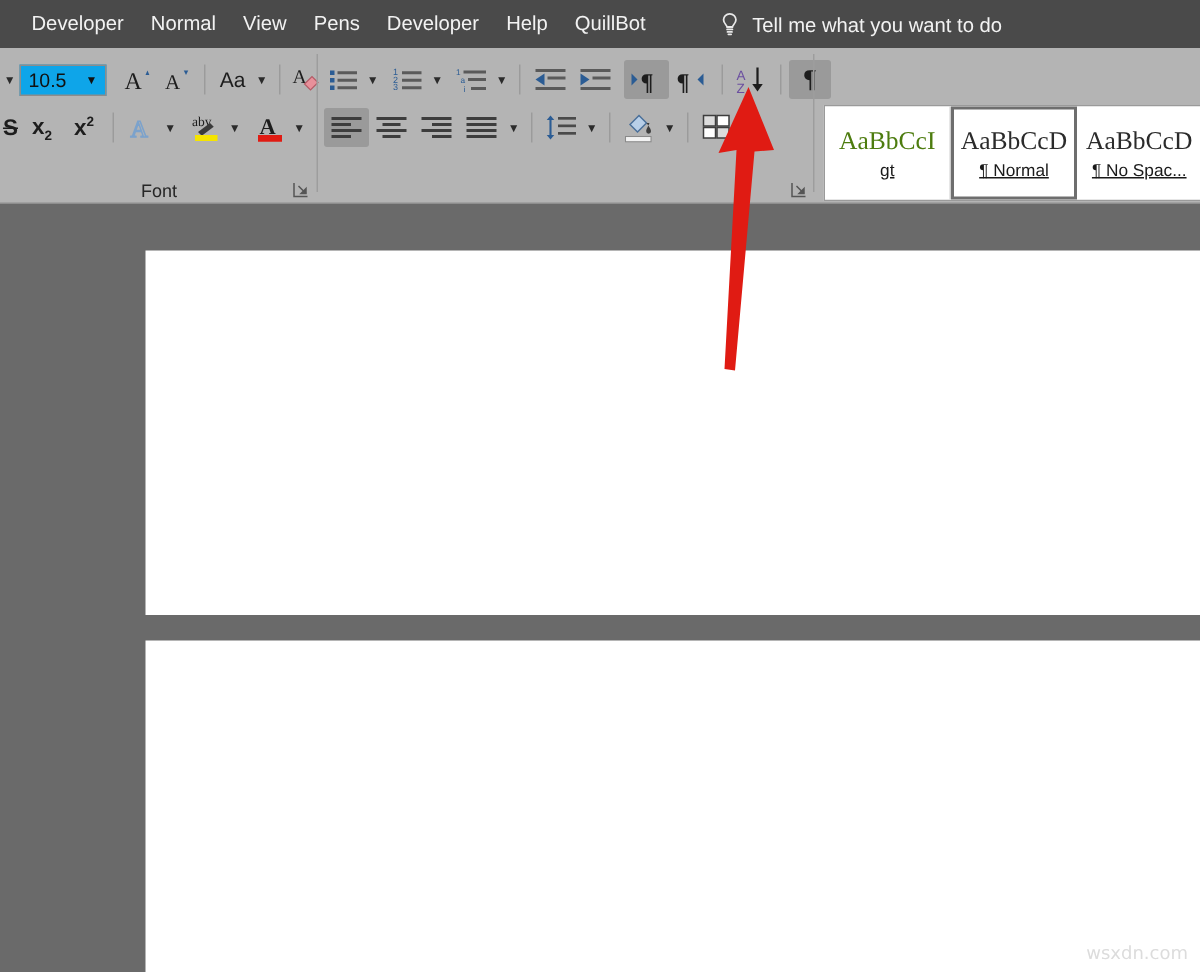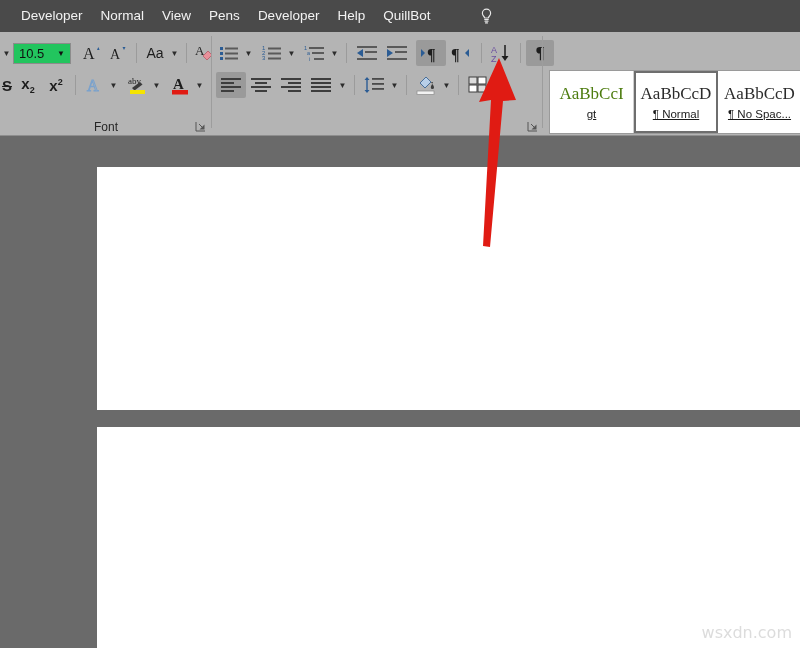--- a/index.html
+++ b/index.html
@@ -55,21 +55,21 @@
   }
   .btn.on { background: #9a9a9a; }
   .chev {
     width: 13px; height: 26px; display: flex;
     align-items: center; justify-content: center;
     font-size: 8px; color: #2b2b2b; cursor: default;
   }
   .sep { width: 1px; height: 20px; background: #9b9b9b; margin: 0 5px; }
 
   .sizebox {
-    width: 58px; height: 21px; background: #22c55e;
+    width: 58px; height: 21px; background: #0ea5e9;
     border: 1px solid #8c8c8c;
     display: flex; align-items: center; justify-content: space-between;
     padding: 0 5px; font-size: 13px; color: #111; cursor: default;
   }
   .gsub { font-size: 15px; font-weight: 700; }
   .gsub sub, .gsub sup { font-size: 9px; font-weight: 600; }
   .gAa { font-size: 14px; }
 
   
   .gallery {
@@ -98,21 +98,21 @@
     position: absolute; left: 97px; width: 703px; background: #ffffff;
   }
   .page1 { top: 31px; height: 243px; }
   .page2 { top: 291px; height: 221px; }
 
   
   .arrow { position: absolute; left: 466px; top: 58px; width: 72px; height: 190px; }
 
   .wmark {
     position: absolute; right: 8px; bottom: 6px;
-    font-size: 16px; color: #dcdcdc;
+    font-size: 12px; color: #dcdcdc;
     font-family: "DejaVu Sans", sans-serif;
   }
 </style>
 </head>
 <body>
 
 <div id="app">
 
   <div class="tabbar">
     <div style="width:12px"></div>
@@ -122,20 +122,21 @@
     <div class="tab">Pens</div>
     <div class="tab">Developer</div>
     <div class="tab">Help</div>
     <div class="tab">QuillBot</div>
 
     <div class="tellme">
       <svg class="bulb" viewBox="0 0 16 18">
         <path d="M8 1.2c-2.5 0-4.4 1.9-4.4 4.3 0 1.6 .8 2.6 1.6 3.5 .5 .6 .8 1 .9 1.6h3.8c.1-.6 .4-1 .9-1.6 .8-.9 1.6-1.9 1.6-3.5 0-2.4-1.9-4.3-4.4-4.3z" fill="none" stroke="#e8e8e8" stroke-width="1.25"></path>
         <path d="M6.1 12.3h3.8M6.4 14.1h3.2M7 15.8h2" stroke="#e8e8e8" stroke-width="1.25" fill="none" stroke-linecap="round"></path>
       </svg>
+      <span>Tell me what you want to do</span>
     </div>
   </div>
 
   <div class="ribbon">
 
     <div class="grp" style="left:0; width:212px;">
 
       <div class="row" style="left:0; top:8px;">
 
         <div class="chev">▼</div>

